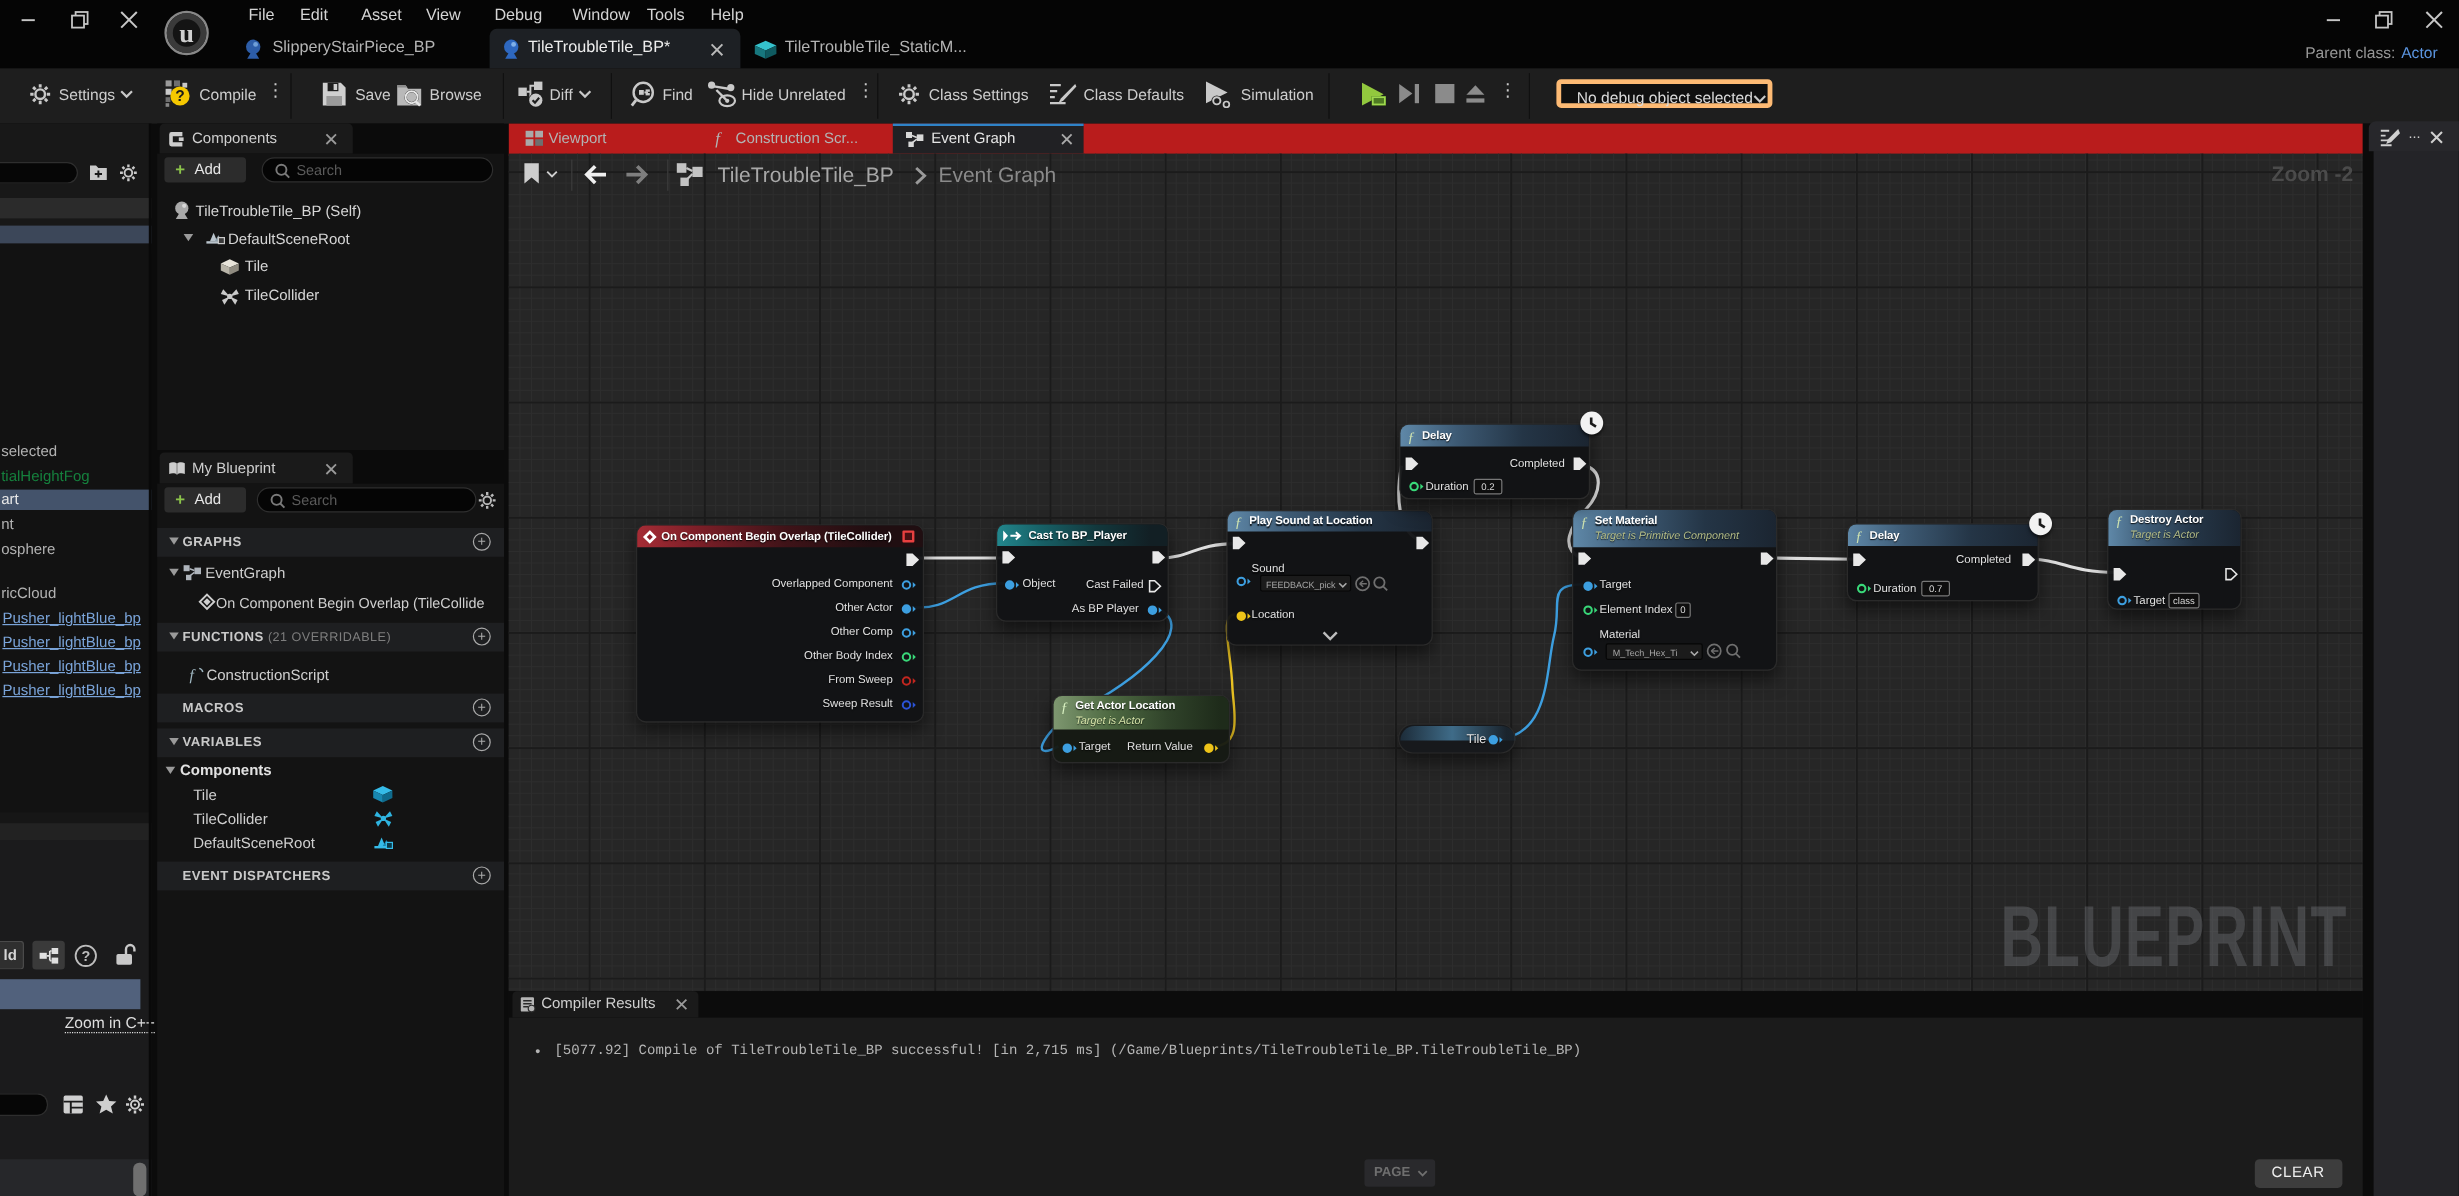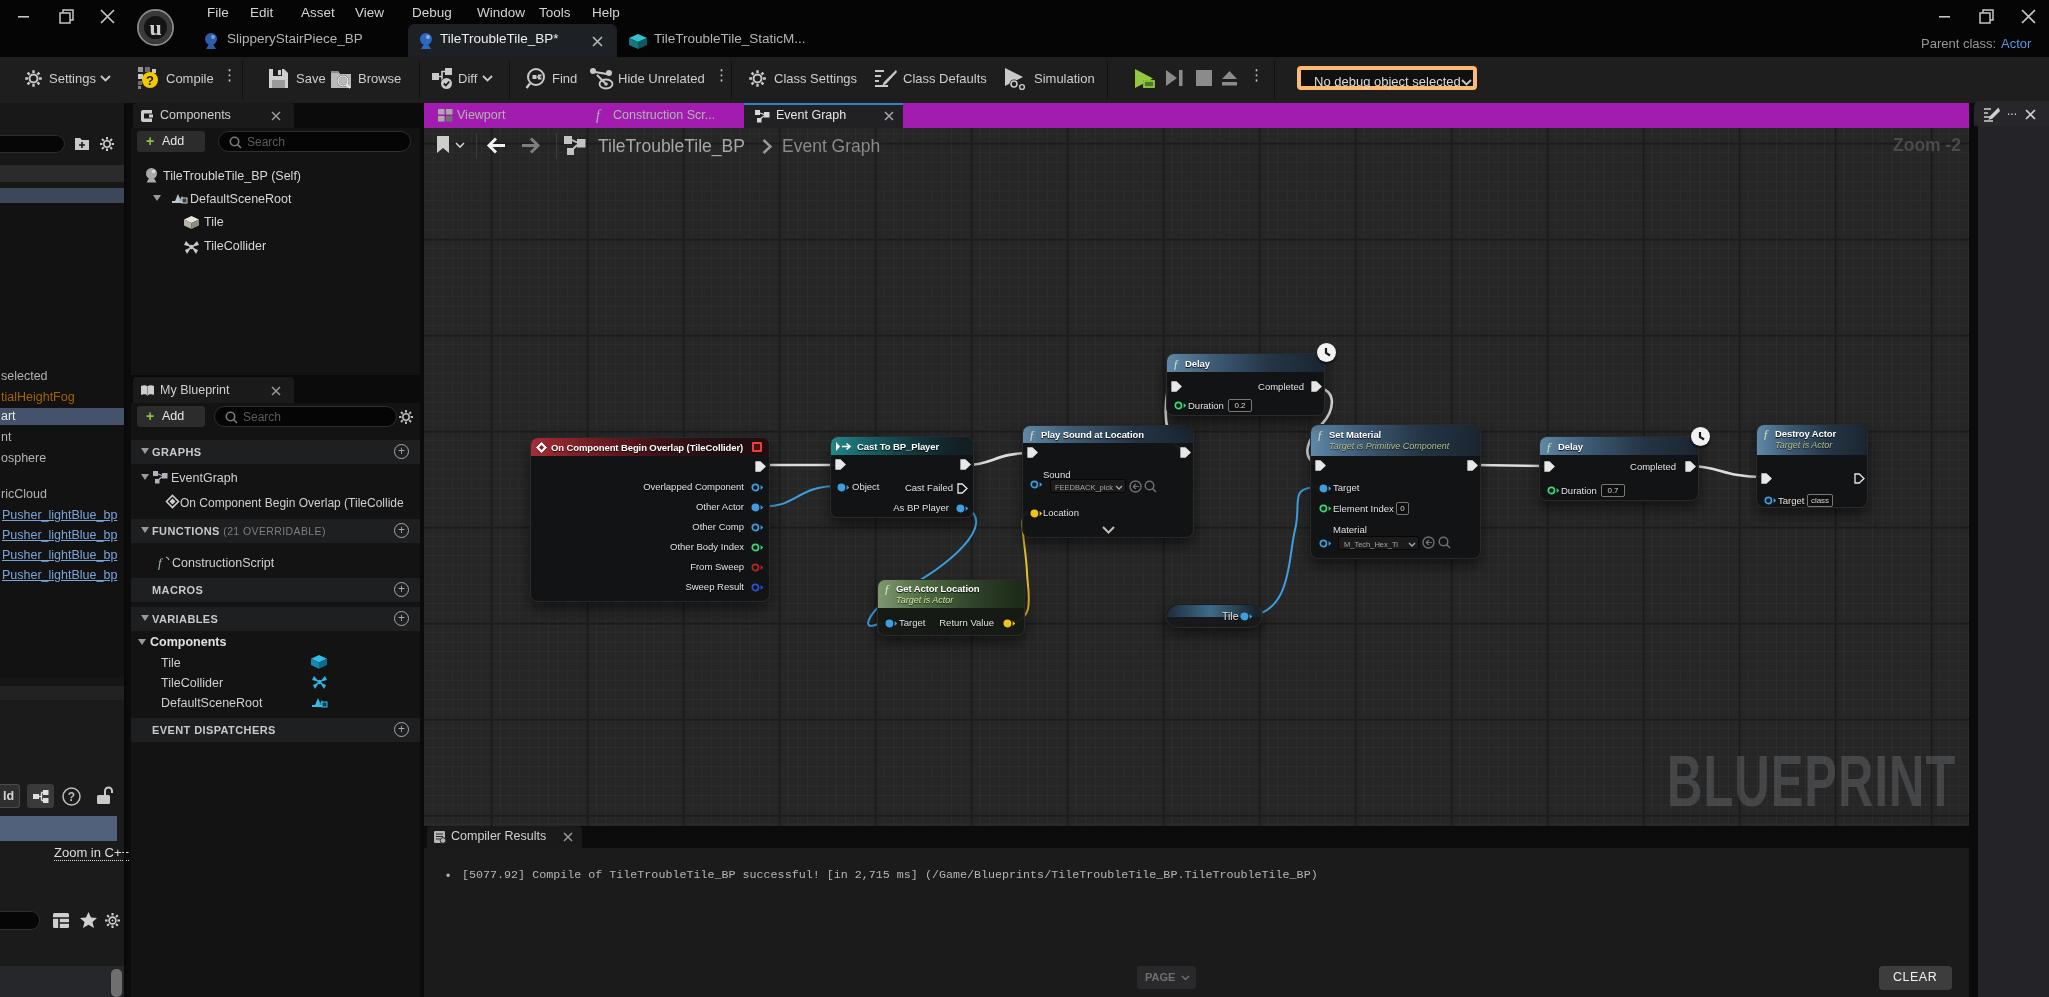--- a/index.html
+++ b/index.html
@@ -22,21 +22,21 @@
 .ptab{position:absolute;background:#1a1a1a;border-radius:4px 4px 0 0}
 .ptxt{font-size:12.5px;color:#cfcfcf}
 .shead{position:absolute;left:0;width:289px;height:24px;background:#1e1f21}
 .shead>span{position:absolute;left:21px;top:6px;white-space:nowrap;font-size:11px;font-weight:bold;color:#c9c9c9;letter-spacing:.4px}
 .row{position:absolute;font-size:12.5px;color:#cfcfcf;white-space:nowrap}
 .plus{position:absolute;width:15px;height:15px;border:1.4px solid #a9a9a9;border-radius:50%;color:#a9a9a9;font-size:12px;line-height:12px;text-align:center}
 .tri{position:absolute;width:0;height:0;border-left:4.5px solid transparent;border-right:4.5px solid transparent;border-top:6px solid #9a9a9a}
 .addbtn{position:absolute;width:68px;height:21px;background:#2c2c2c;border-radius:3px;color:#e6e6e6;font-size:12.5px}
 .srch{position:absolute;height:21px;background:#050505;border:1px solid #2f2f2f;border-radius:11px;color:#5a5a5a;font-size:12px}
 
-#graphtabs{position:absolute;left:424px;top:103px;width:1545px;height:27px;background:#a21caf}
+#graphtabs{position:absolute;left:424px;top:103px;width:1545px;height:27px;background:#b91c1c}
 #canvas{position:absolute;left:424px;top:128px;width:1545px;height:698px;overflow:hidden;
 background-color:#262626;
 background-image:
  linear-gradient(to right,#1b1b1b 0 2px,transparent 2px),
  linear-gradient(to bottom,#1b1b1b 0 2px,transparent 2px),
  linear-gradient(to right,#2d2d2d 0 1px,transparent 1px),
  linear-gradient(to bottom,#2d2d2d 0 1px,transparent 1px);
 background-size:96px 100%,100% 96px,9.6px 100%,100% 9.6px;
 background-position:66.5px 0,0 14.6px,-0.7px 0,0 5px}
 #rstrip{position:absolute;left:1969px;top:103px;width:80px;height:894px;background:#0b0b0b}
@@ -250,21 +250,21 @@
  <svg class="ic" style="left:99px;top:33px" width="16" height="16">
       <circle cx="8" cy="8" r="3.2" fill="none" stroke="#c9c9c9" stroke-width="1.6"></circle>
       <g stroke="#c9c9c9" stroke-width="2">
         <path d="M8 1 V3.4 M8 12.6 V15 M1 8 H3.4 M12.6 8 H15 M3 3 L4.7 4.7 M11.3 11.3 L13 13 M13 3 L11.3 4.7 M4.7 11.3 L3 13"></path>
       </g>
     </svg>
  <div class="ab" style="left:0;top:62px;width:126px;height:17px;background:#2b2b2b"></div>
  <div class="ab" style="left:0;top:85px;width:126px;height:15px;background:#3c4759"></div>
  <div class="ab" style="left:0;top:100px;width:126px;height:474px;background:#121212"></div>
  <span class="row" style="left:1px;top:266px;color:#b2b2b2">selected</span>
- <span class="row" style="left:1px;top:287px;color:#a16207">tialHeightFog</span>
+ <span class="row" style="left:1px;top:287px;color:#15803d">tialHeightFog</span>
  <div class="ab" style="left:0;top:305px;width:126px;height:17px;background:#44536b"></div>
  <span class="row" style="left:1px;top:306px;color:#e8e8e8">art</span>
  <span class="row" style="left:1px;top:327px;color:#b2b2b2">nt</span>
  <span class="row" style="left:1px;top:348px;color:#b2b2b2">osphere</span>
  <span class="row" style="left:1px;top:384px;color:#b2b2b2">ricCloud</span>
  <span class="row" style="left:2px;top:405px;color:#7aa4d9;text-decoration:underline">Pusher_lightBlue_bp</span>
  <span class="row" style="left:2px;top:425px;color:#7aa4d9;text-decoration:underline">Pusher_lightBlue_bp</span>
  <span class="row" style="left:2px;top:445px;color:#7aa4d9;text-decoration:underline">Pusher_lightBlue_bp</span>
  <span class="row" style="left:2px;top:465px;color:#7aa4d9;text-decoration:underline">Pusher_lightBlue_bp</span>
  <div class="ab" style="left:0;top:583px;width:126px;height:14px;background:#222222"></div>

